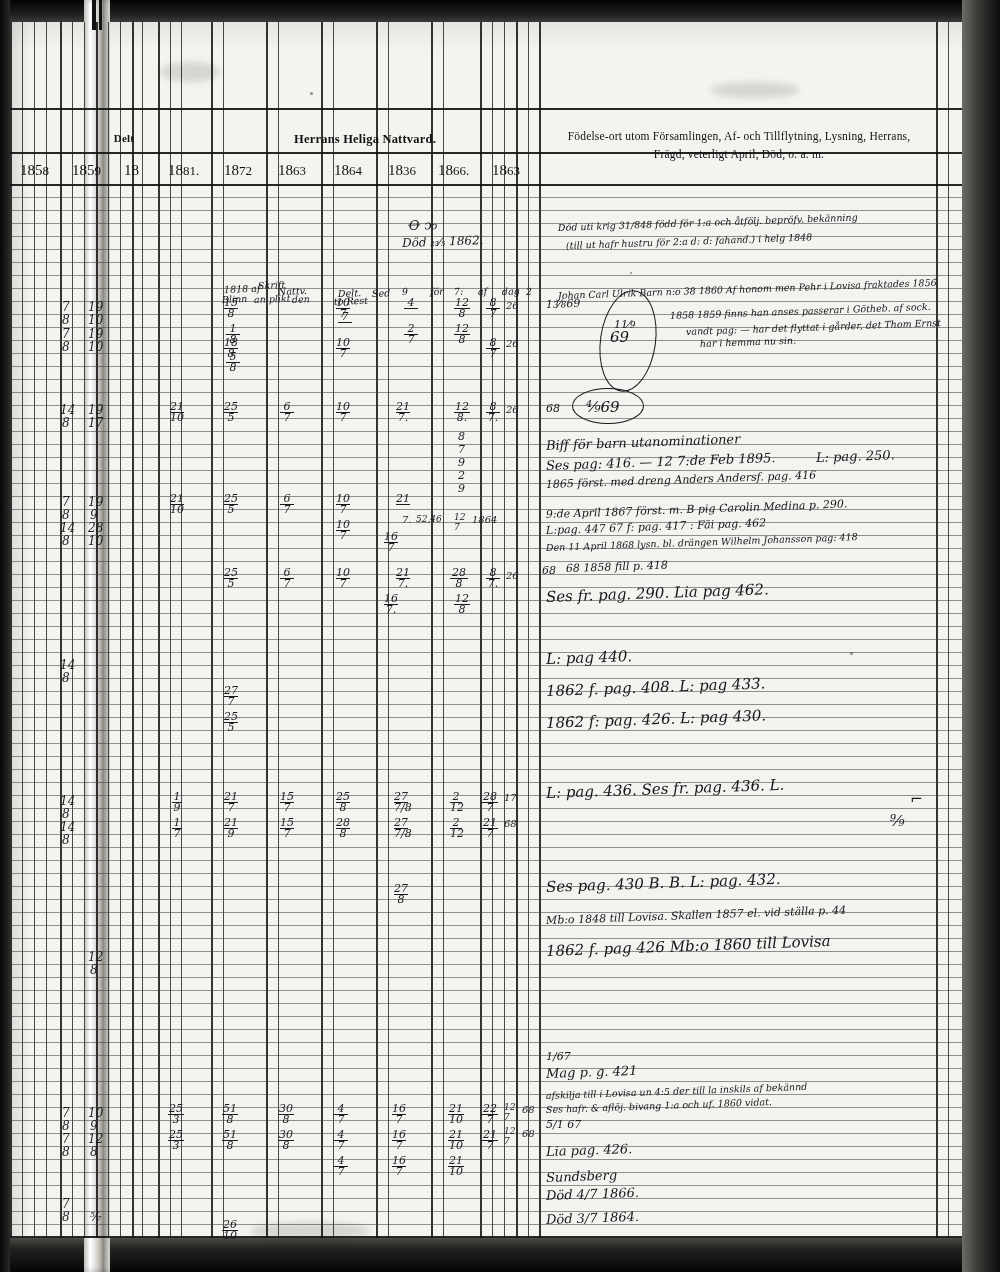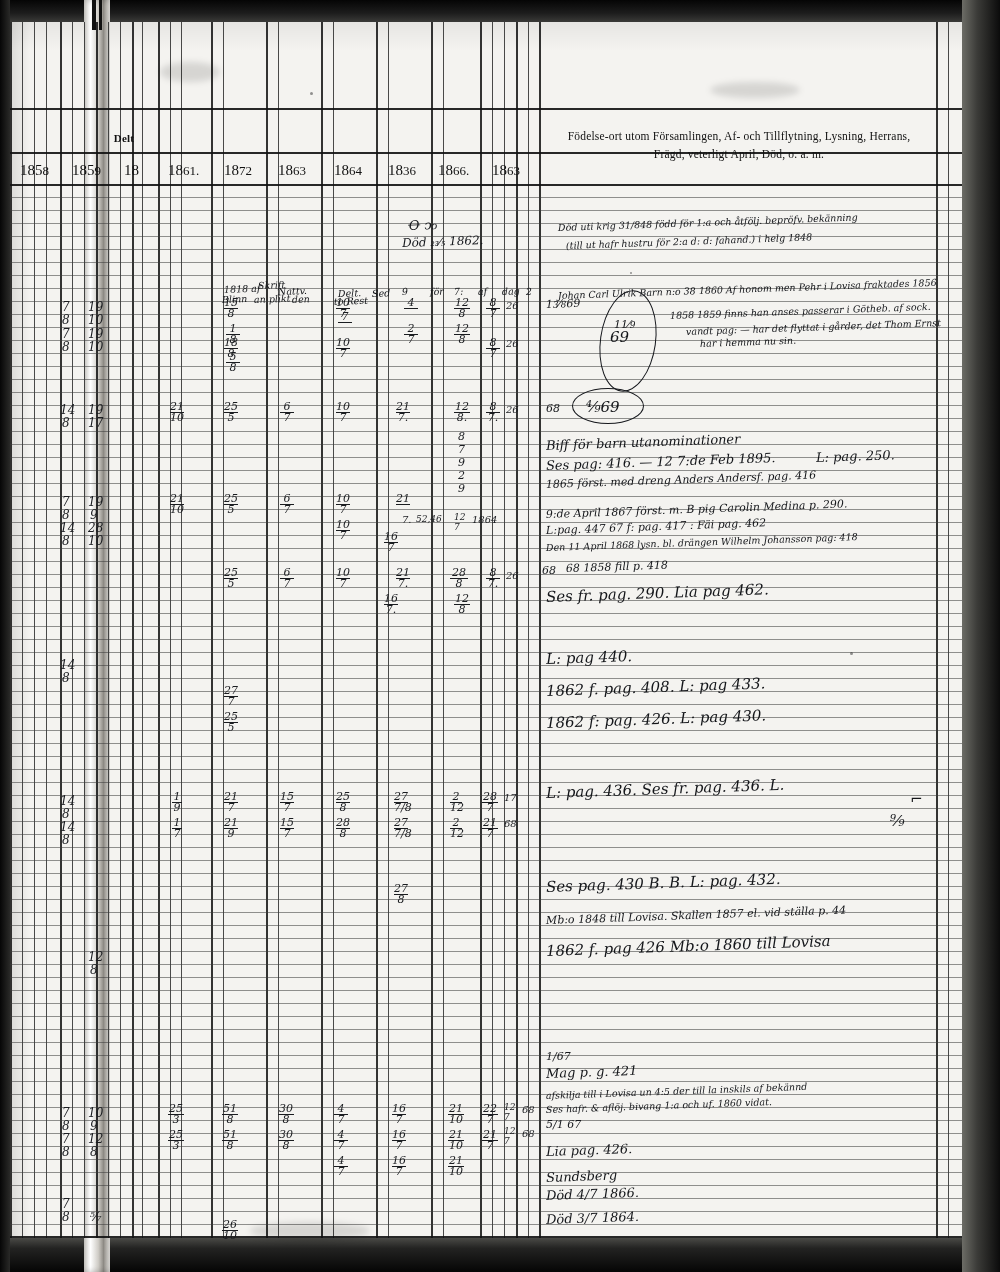--- a/index.html
+++ b/index.html
@@ -195,28 +195,29 @@
     <div class="hline" style="top:1137px;"></div>
     <div class="hline" style="top:1150px;"></div>
     <div class="hline" style="top:1163px;"></div>
     <div class="hline" style="top:1176px;"></div>
     <div class="hline" style="top:1189px;"></div>
     <div class="hline" style="top:1202px;"></div>
     <div class="hline thick" style="top:1214px;"></div>
 
     <div class="hdr b" style="left:88px;top:110px;width:52px;">Delt</div>
 
+    <div class="hdr b" style="left:180px;top:110px;width:350px;font-size:12.5px;">Herrans Heliga Nattvard.</div>
 
     <div class="hdr" style="left:534px;top:108px;width:390px;font-size:11.5px;">Födelse-ort utom Församlingen, Af- och Tillflytning, Lysning, Herrans,</div>
     <div class="hdr" style="left:534px;top:126px;width:390px;font-size:11.5px;">Frägd, veterligt April, Död, o. a. m.</div>
 
     <div class="yr" style="left:10px;top:140px;">185<span class="sm">8</span></div>
     <div class="yr" style="left:62px;top:140px;">185<span class="sm">9</span></div>
     <div class="yr" style="left:114px;top:140px;">18</div>
-    <div class="yr" style="left:158px;top:140px;">18<span class="sm">61.</span></div>
+    <div class="yr" style="left:158px;top:140px;">18<span class="sm">81.</span></div>
     <div class="yr" style="left:214px;top:140px;">18<span class="sm">72</span></div>
     <div class="yr" style="left:268px;top:140px;">18<span class="sm">63</span></div>
     <div class="yr" style="left:324px;top:140px;">18<span class="sm">64</span></div>
     <div class="yr" style="left:378px;top:140px;">18<span class="sm">36</span></div>
     <div class="yr" style="left:428px;top:140px;">18<span class="sm">66.</span></div>
     <div class="yr" style="left:482px;top:140px;">18<span class="sm">63</span></div>
 
     <div class="hw rot" style="left:398px;top:196px;font-size:13px;">Ꝋ  ͻ<span style="font-size:10px;">ͻ</span></div>
     <div class="hw rot" style="left:392px;top:214px;font-size:12px;">Död  <span style="font-size:11px;">₂₃⁄₅</span> 1862.</div>
 

